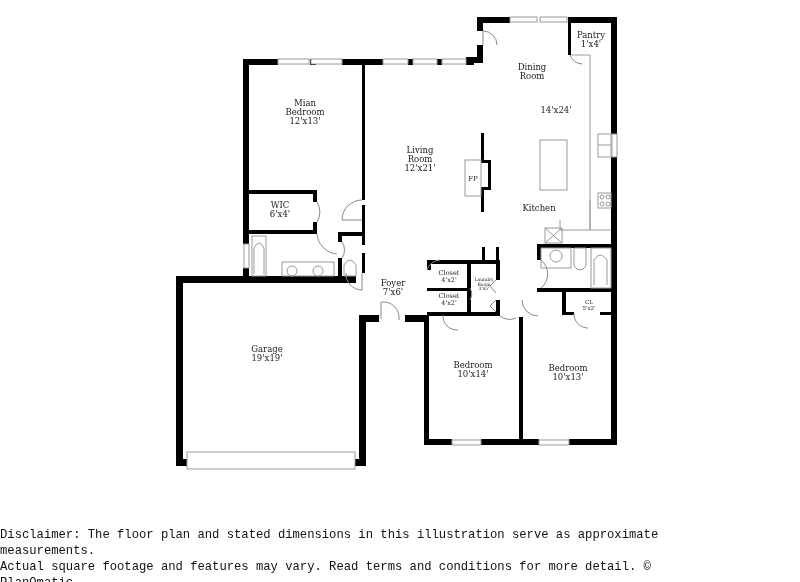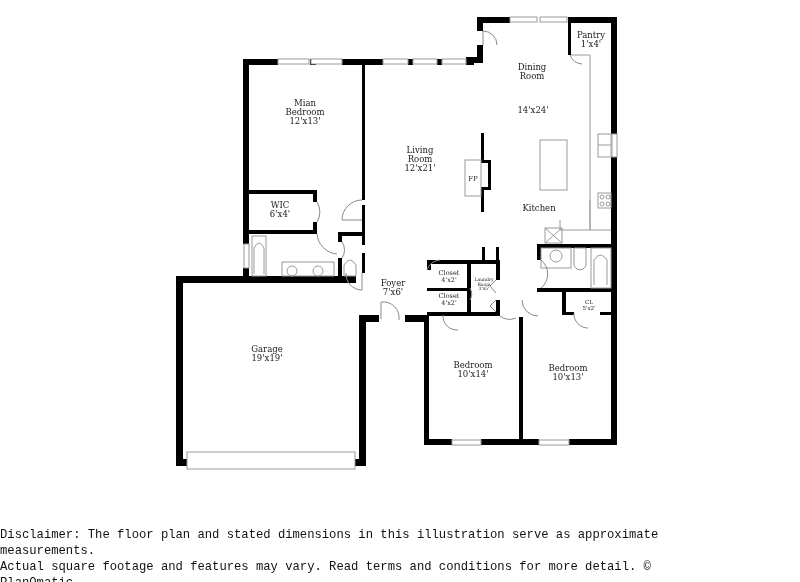--- a/index.html
+++ b/index.html
@@ -159,21 +159,21 @@
 </svg>
 
 <div class="label l-sm" style="left:532px; top:43px;margin-top:20px;">
   <div>Dining</div>
   <div>Room</div>
 </div>
 <div class="label l-sm" style="left:591px; top:31px;">
   <div>Pantry</div>
   <div>1'x4'</div>
 </div>
-<div class="label l-sm" style="left:533px; top:106px;text-align:right;">14'x24'</div>
+<div class="label l-sm" style="left:556px; top:106px;text-align:right;">14'x24'</div>
 <div class="label l-sm" style="left:539px; top:204px;">Kitchen</div>
 
 <div class="label l-sm" style="left:305px; top:99px;">
   <div>Mian</div>
   <div>Bedroom</div>
   <div>12'x13'</div>
 </div>
 <div class="label l-sm" style="left:420px; top:146px;">
   <div>Living</div>
   <div>Room</div>

